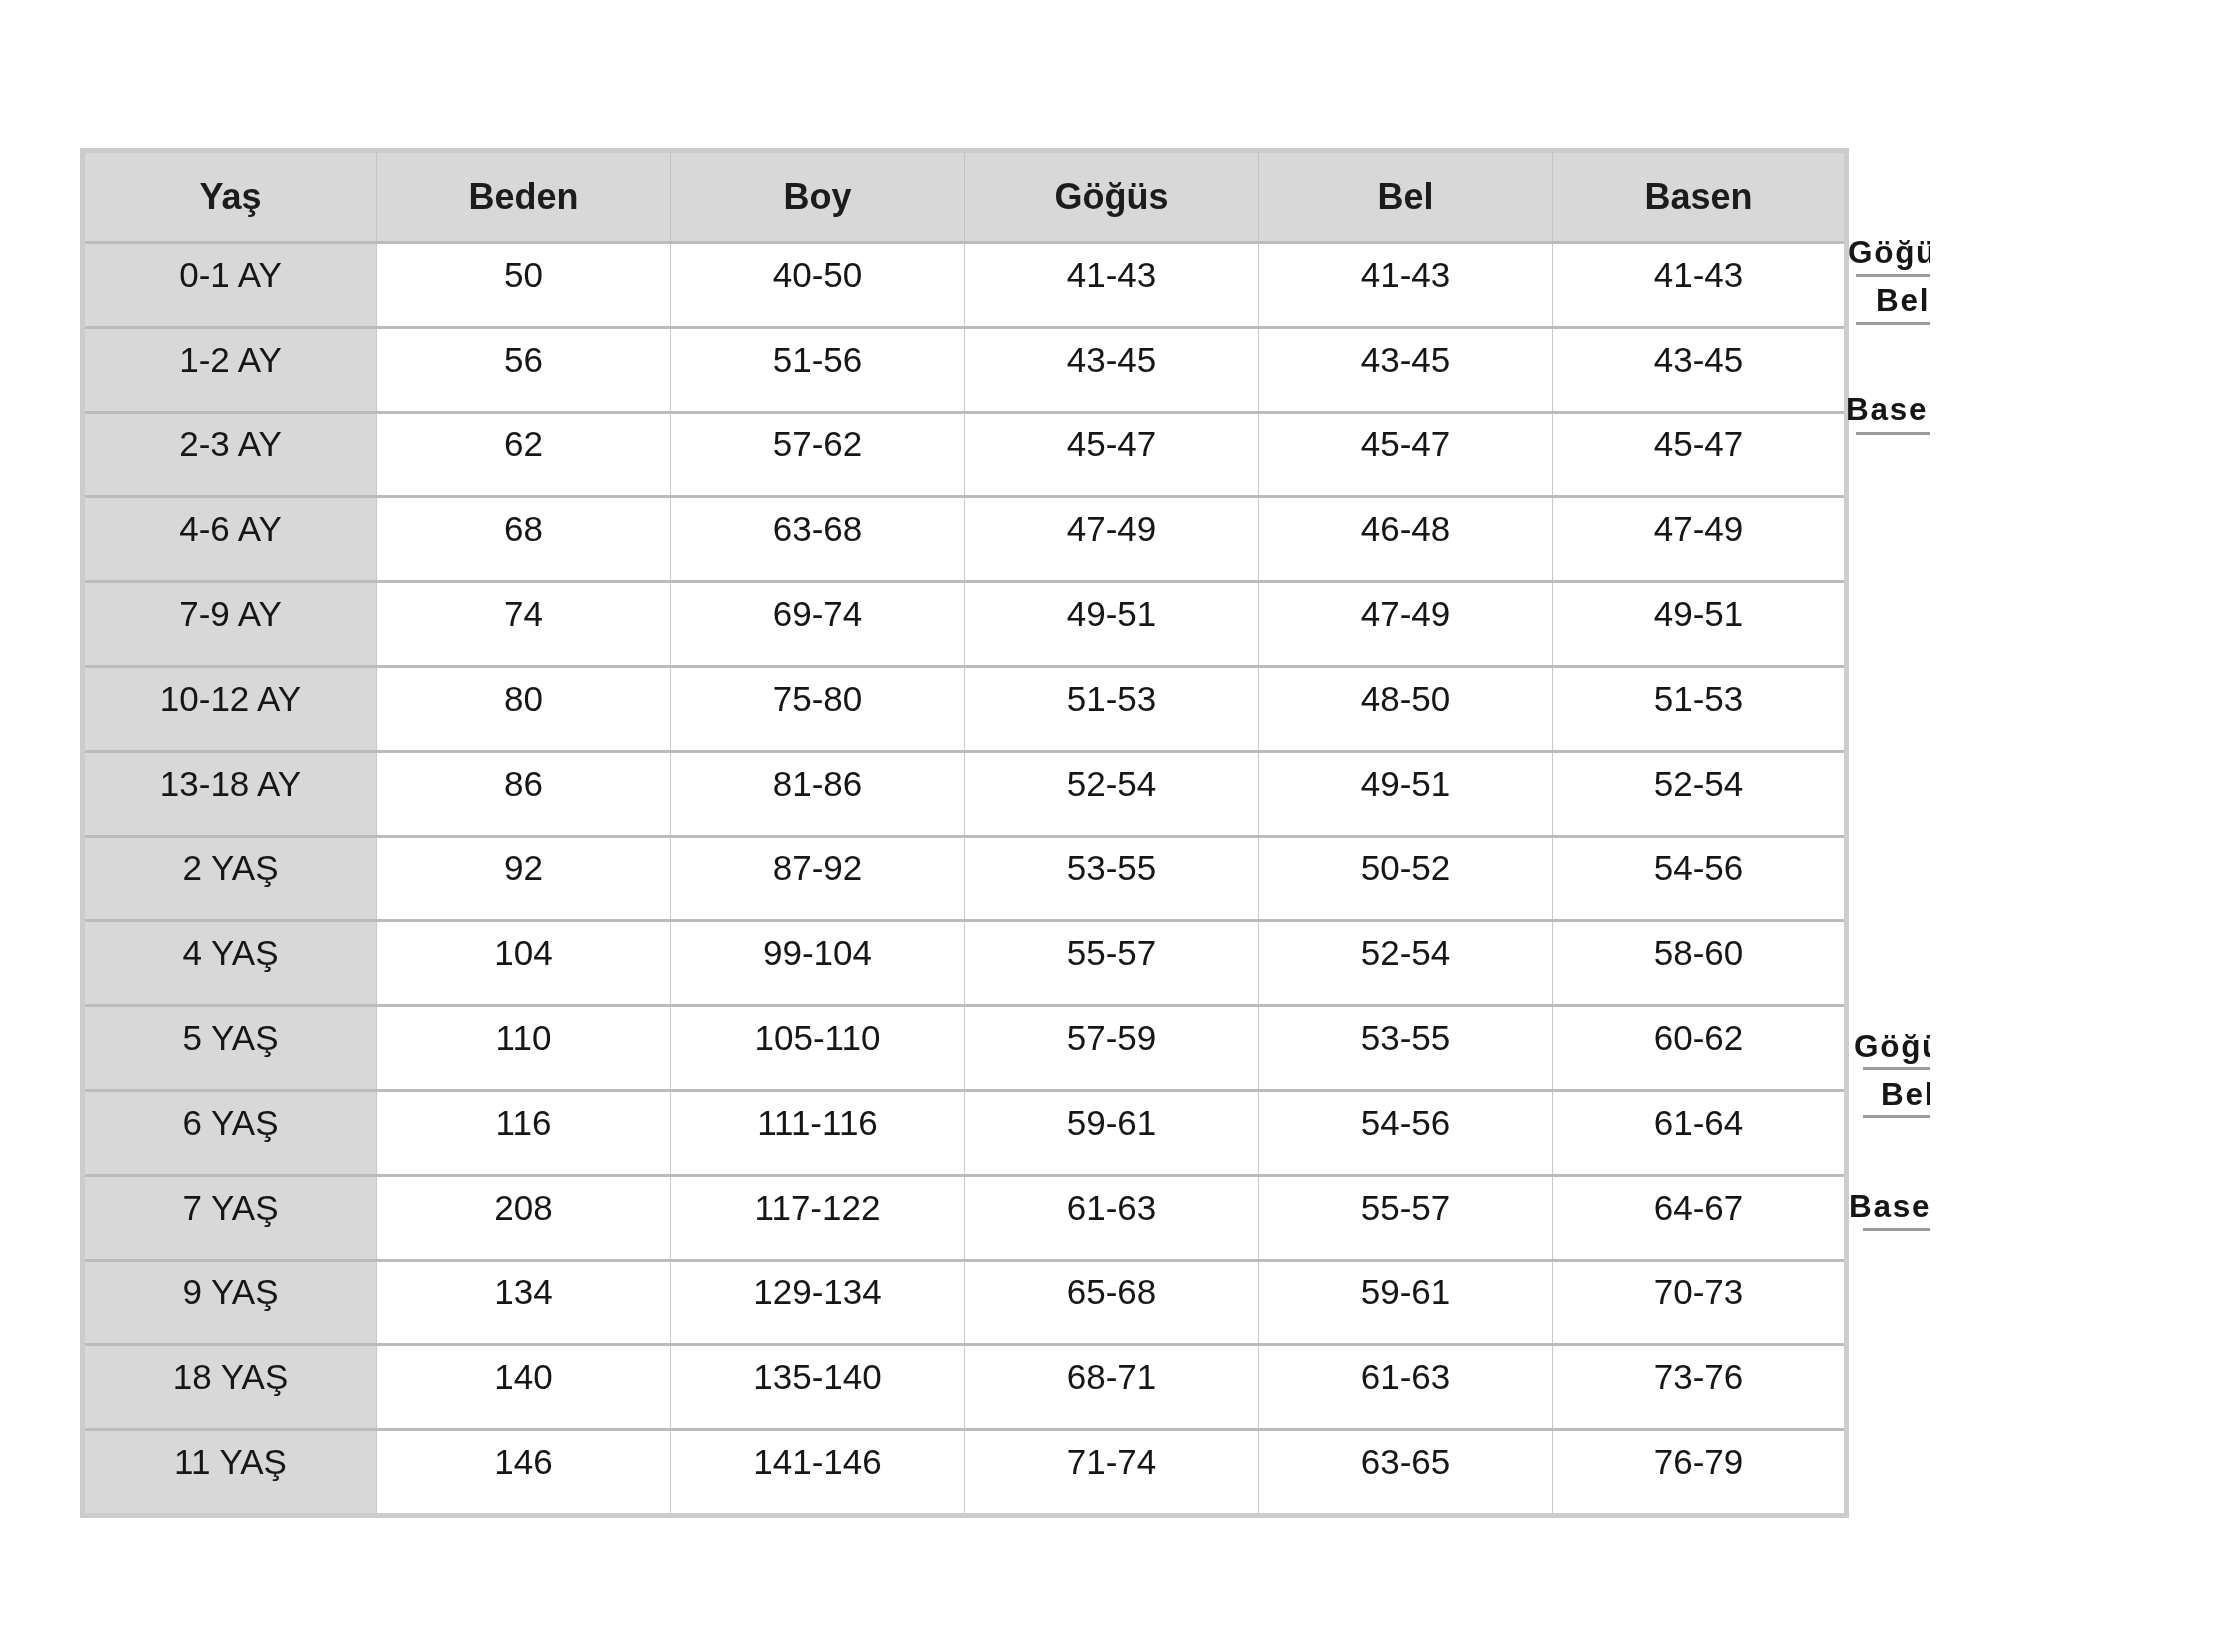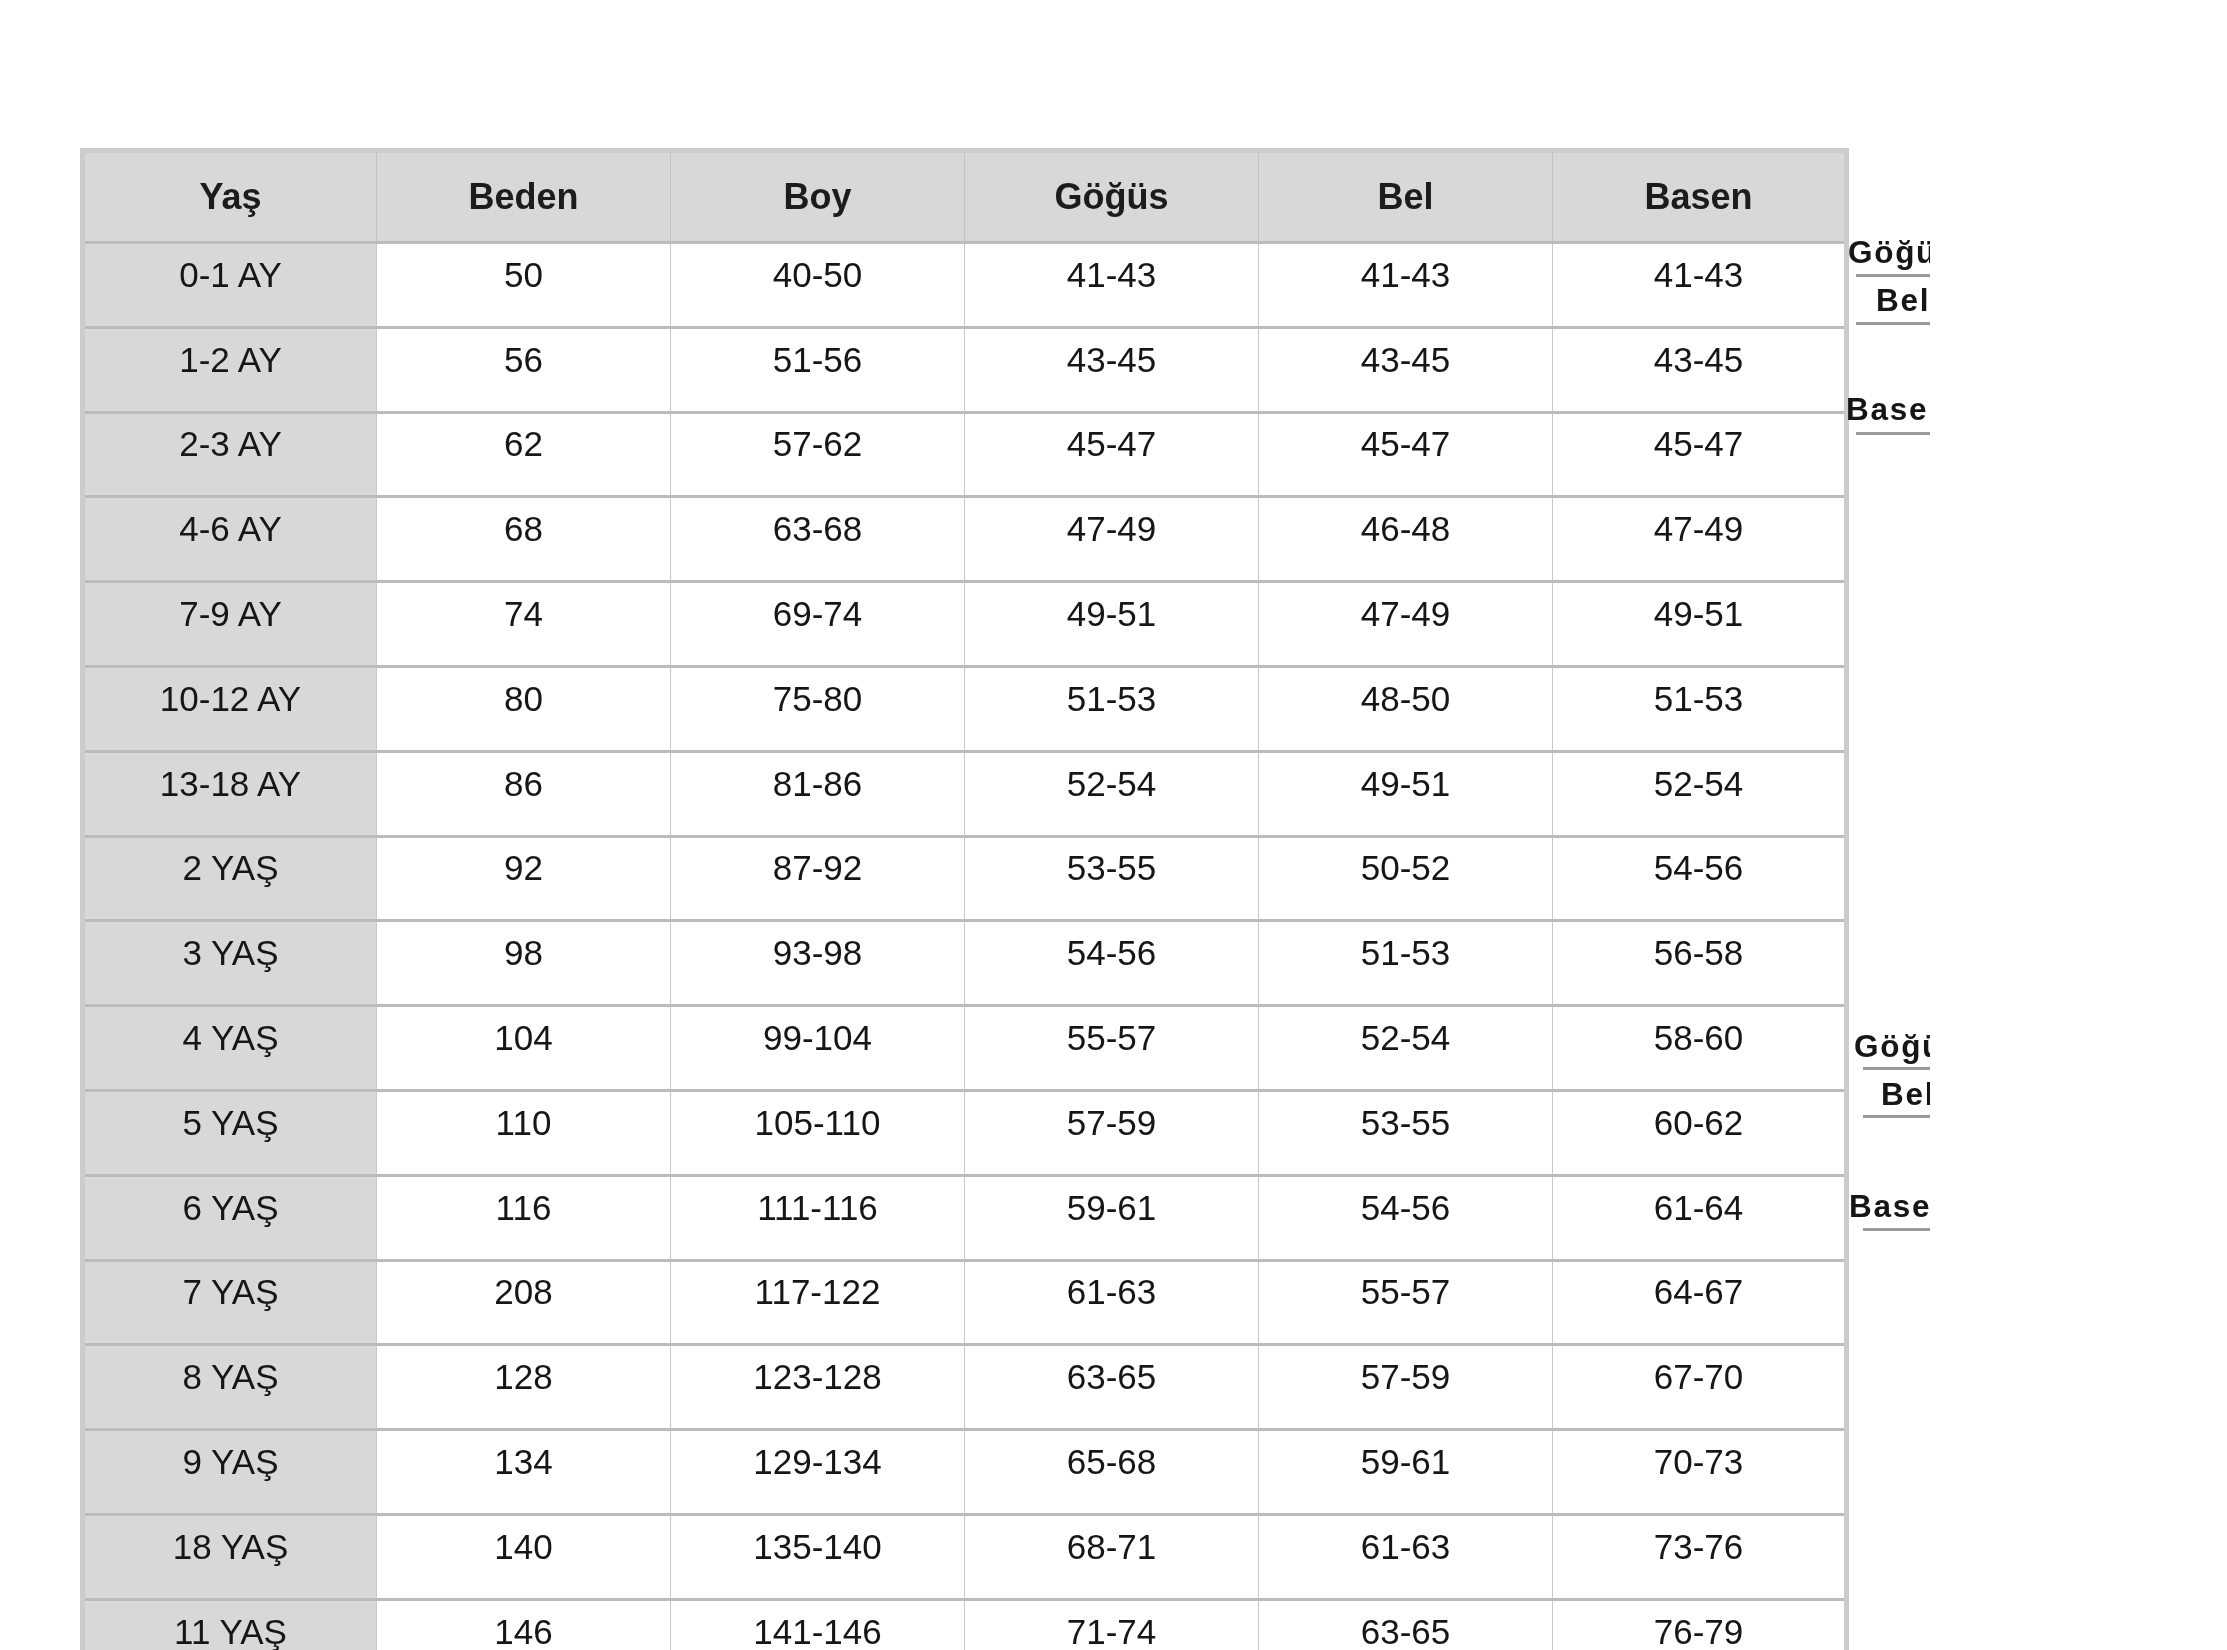--- a/index.html
+++ b/index.html
@@ -158,28 +158,20 @@
         </tr>
         <tr>
           <td class="age">2 YAŞ</td>
           <td>92</td>
           <td>87-92</td>
           <td>53-55</td>
           <td>50-52</td>
           <td>54-56</td>
         </tr>
         <tr>
-          <td class="age">3 YAŞ</td>
-          <td>98</td>
-          <td>93-98</td>
-          <td>54-56</td>
-          <td>51-53</td>
-          <td>56-58</td>
-        </tr>
-        <tr>
           <td class="age">4 YAŞ</td>
           <td>104</td>
           <td>99-104</td>
           <td>55-57</td>
           <td>52-54</td>
           <td>58-60</td>
         </tr>
         <tr>
           <td class="age">5 YAŞ</td>
           <td>110</td>
@@ -196,28 +188,20 @@
           <td>54-56</td>
           <td>61-64</td>
         </tr>
         <tr>
           <td class="age">7 YAŞ</td>
           <td>208</td>
           <td>117-122</td>
           <td>61-63</td>
           <td>55-57</td>
           <td>64-67</td>
-        </tr>
-        <tr>
-          <td class="age">8 YAŞ</td>
-          <td>128</td>
-          <td>123-128</td>
-          <td>63-65</td>
-          <td>57-59</td>
-          <td>67-70</td>
         </tr>
         <tr>
           <td class="age">9 YAŞ</td>
           <td>134</td>
           <td>129-134</td>
           <td>65-68</td>
           <td>59-61</td>
           <td>70-73</td>
         </tr>
         <tr>

